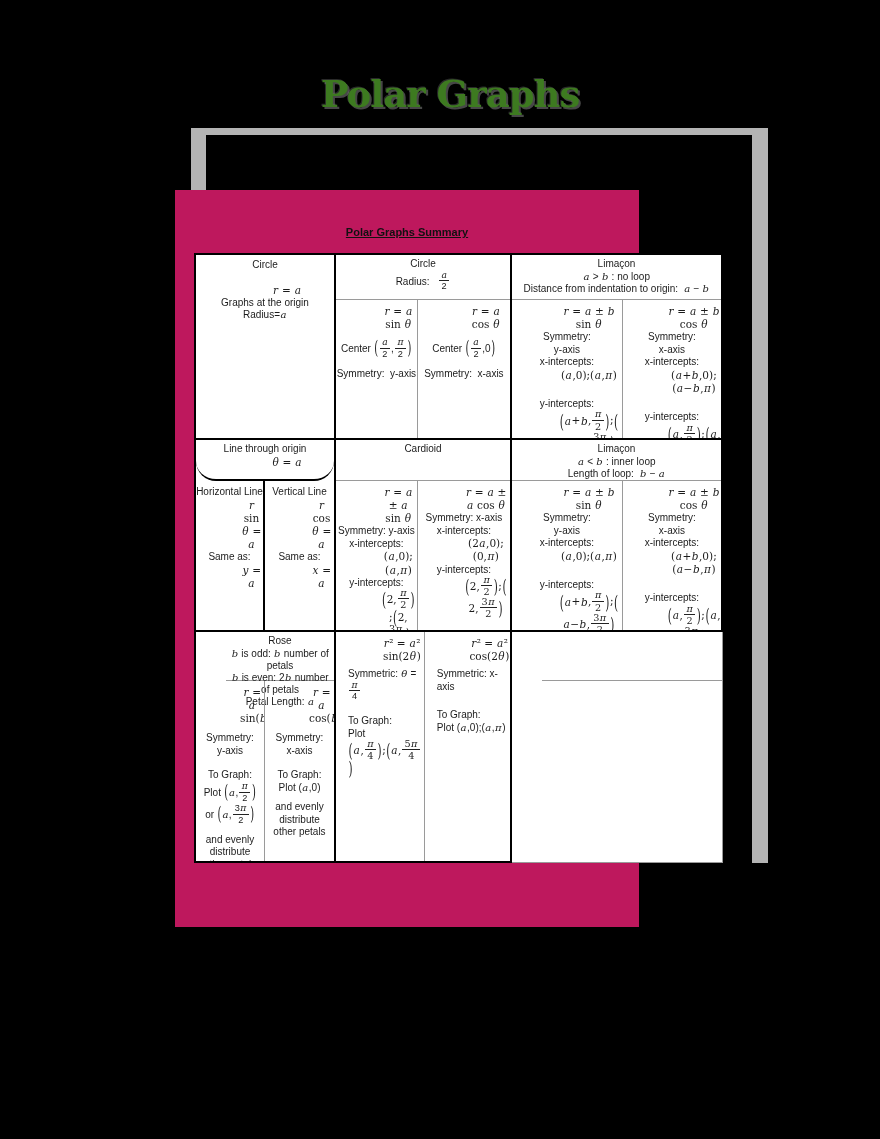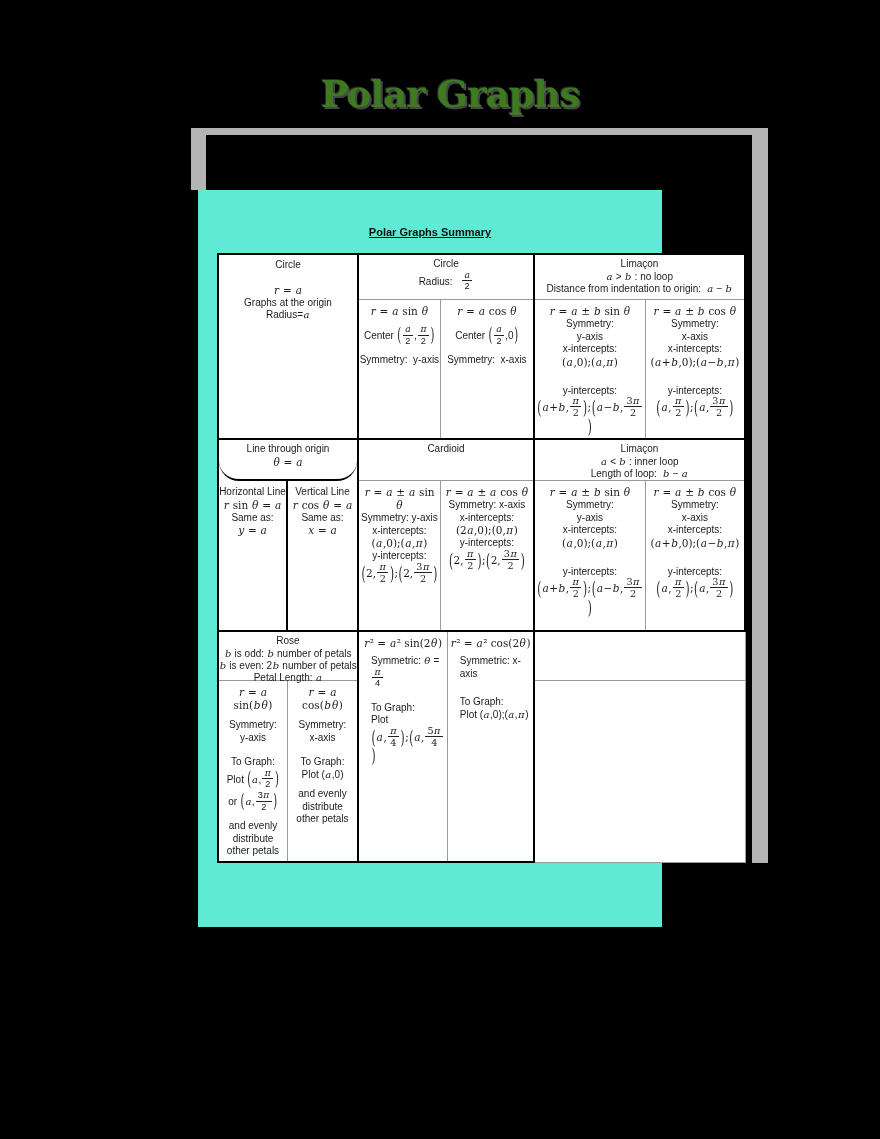--- a/index.html
+++ b/index.html
@@ -18,50 +18,50 @@
     color:#3d7a20;
     text-shadow:2px 2px 0 rgba(130,130,130,.55),-1px -1px 0 rgba(120,120,120,.35);
     filter:blur(.4px);
   }
   
   .frame-top{position:absolute;left:191px;top:128px;width:577px;height:7px;background:#b4b4b4;}
   .frame-left{position:absolute;left:191px;top:135px;width:15px;height:55px;background:#b4b4b4;}
   .embed-scrollbar{position:absolute;left:752px;top:135px;width:16px;height:728px;background:#b4b4b4;}
   .embed-black{position:absolute;left:206px;top:135px;width:546px;height:55px;background:#000;}
   
-  .page{position:absolute;left:198px;top:190px;width:464px;height:737px;background:#5eead4;}
+  .page{position:absolute;left:175px;top:190px;width:464px;height:737px;background:#be185d;}
   .doc-heading{
     position:absolute;top:36px;left:0;width:100%;text-align:center;
     font-size:11px;font-weight:bold;text-decoration:underline;color:#111;
   }
   
   .ptable{
     position:absolute;left:19px;top:63px;
     width:529px;height:610px;box-sizing:border-box;
     border-top:2px solid #000;border-left:2px solid #000;
     display:grid;
     grid-template-columns:140px 176px 211px;
     grid-template-rows:185px 192px 231px;
   }
   .cell{border-right:2px solid #000;border-bottom:2px solid #000;box-sizing:border-box;overflow:hidden;background:#fff;}
   .cell.thin-outer{border-right:1px solid #9a9a9a;border-bottom:1px solid #9a9a9a;}
   .sec{display:flex;flex-direction:column;height:100%;}
   .sec-head{flex:0 0 auto;box-sizing:border-box;border-bottom:1px solid #9a9a9a;text-align:center;padding-top:3px;}
-  .h45{height:45px;} .h41{height:41px;} .h49{height:49px;}
+  .h45{height:45px;} .h41{height:41px;} .h49{height:49px;margin-left:30px;}
   .sec.thick .sec-head{border-bottom:2px solid #000;border-radius:20px;}
   .sec-body{flex:1 1 auto;display:flex;min-height:0;}
   .sub{flex:1 1 50%;box-sizing:border-box;padding-top:5px;text-align:center;overflow:hidden;}
   .sub.first{border-right:1px solid #9a9a9a;}
   .sec.thick .sub.first{border-right:2px solid #000;}
   .w47{flex:0 0 47%;} .w53{flex:0 0 53%;} .w51{flex:0 0 51%;}
   .solo{padding-top:4px;text-align:center;}
   
   .ln{font-size:10px;line-height:1.25;white-space:pre-wrap;}
   .sm{font-size:10px;line-height:1.22;}
-  .fm{font-family:"DejaVu Serif",serif;font-size:10.5px;}
+  .fm{font-family:"DejaVu Serif",serif;font-size:10.5px;padding-left:44px;}
   .mv{font-family:"DejaVu Serif",serif;font-style:italic;padding:0 .5px;}
   .tal{text-align:left;padding-left:12px;}
   .mt3{margin-top:7px;} .mt5{margin-top:5px;}
   .mt12{margin-top:12px;} .mt16{margin-top:16px;}
   
   .fr{display:inline-flex;flex-direction:column;vertical-align:middle;text-align:center;line-height:1.05;font-size:.92em;position:relative;top:-1px;margin:0 1px;}
   .fr .nu{border-bottom:1px solid #222;padding:0 2px 0 2px;display:block;}
   .fr .de{padding-top:1px;display:block;}
   
   .bp{display:inline-block;transform:scaleY(1.8);transform-origin:center;padding:0 .5px;font-family:"DejaVu Serif",serif;font-weight:300;}

